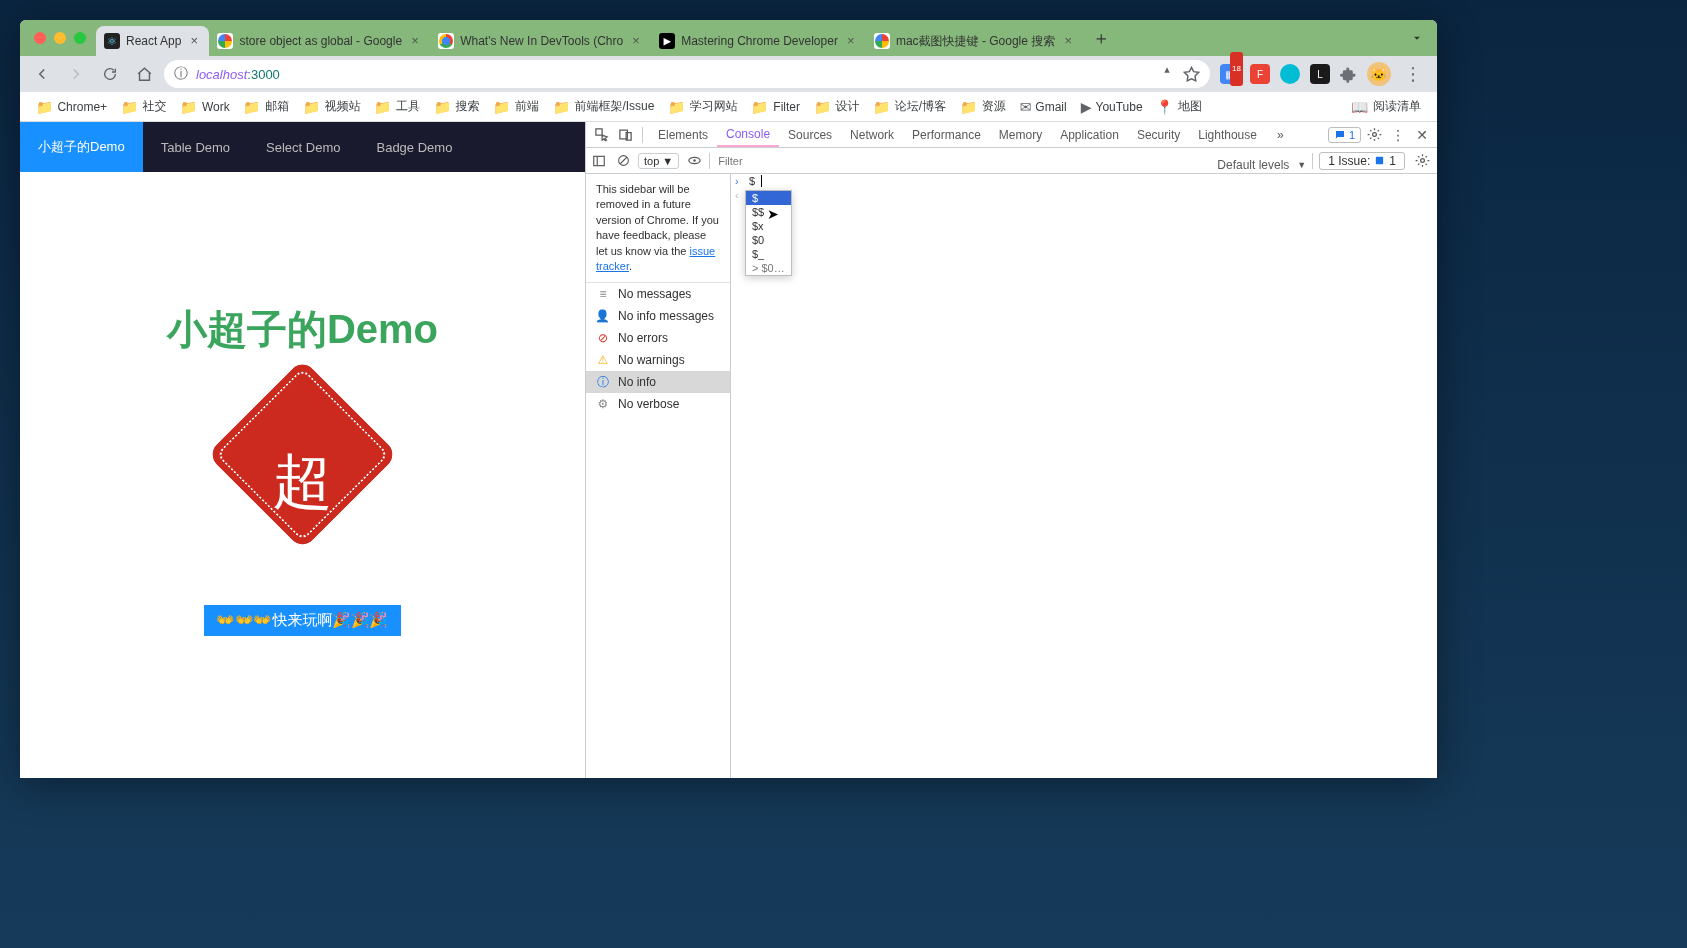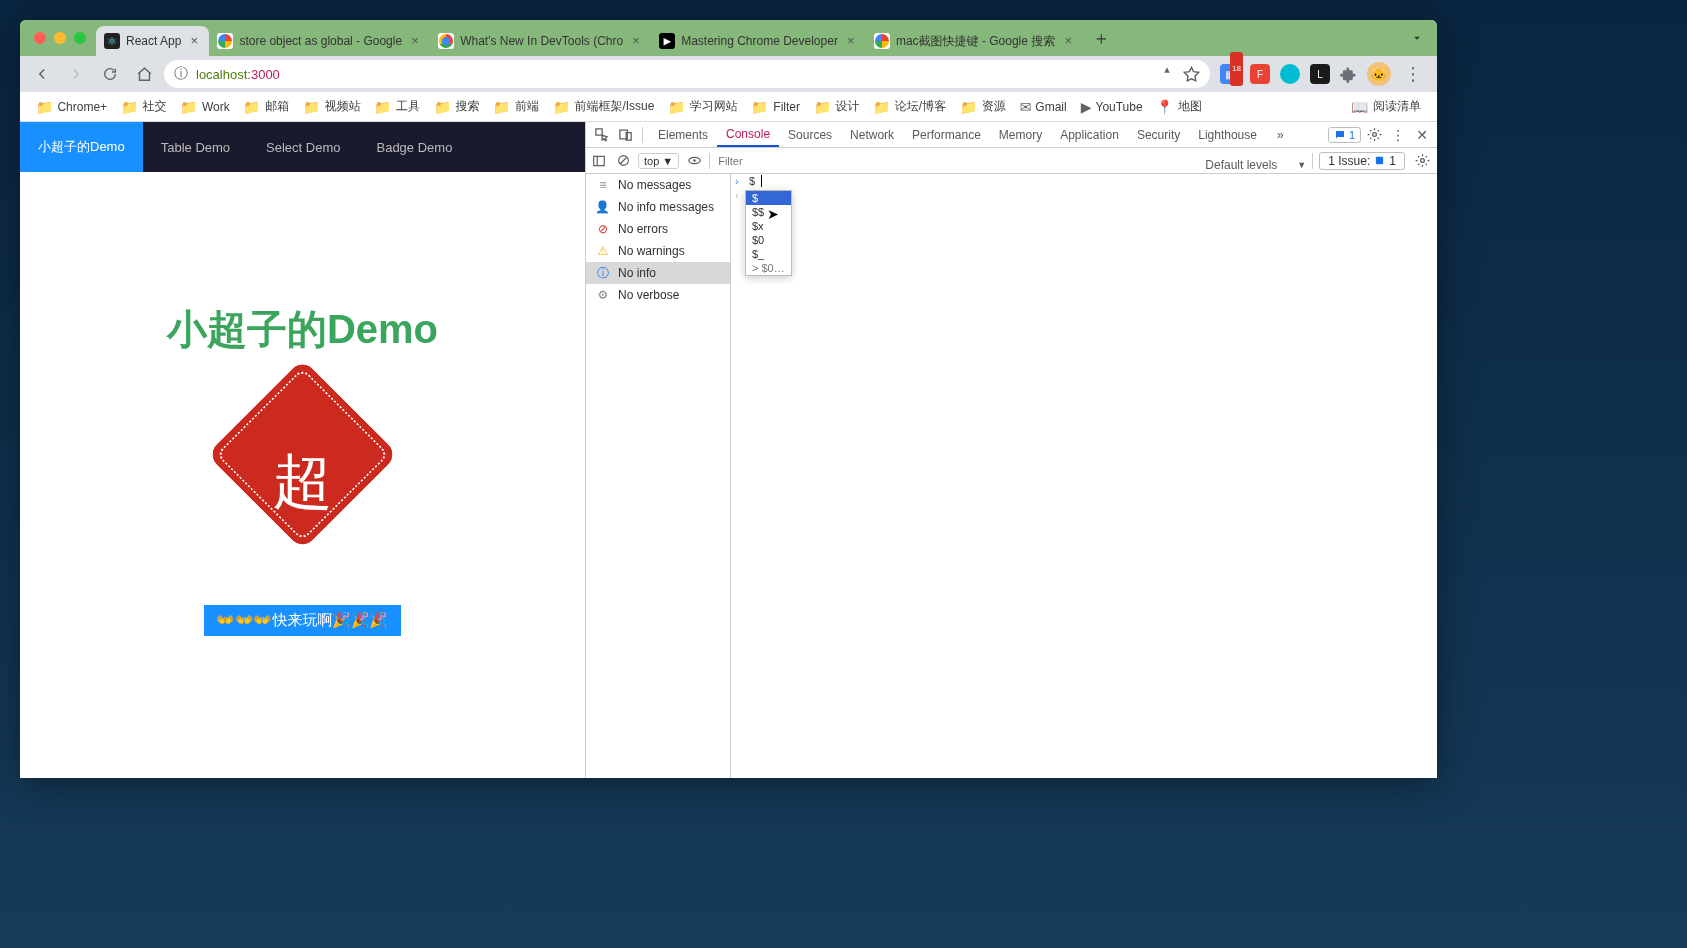--- a/index.html
+++ b/index.html
@@ -26,22 +26,22 @@
 .tab .close { width:14px; height:14px; font-size:13px; line-height:14px; text-align:center; color:#555; cursor:pointer; flex:0 0 auto; }
 .newtab { width:28px; height:28px; display:flex; align-items:center; justify-content:center; color:#333; font-size:18px; cursor:pointer; margin-left:4px; }
 .tab-overflow { margin-left:auto; width:24px; height:24px; display:flex; align-items:center; justify-content:center; color:#333; }
 
 
 .toolbar { height:36px; background:#dee1e6; display:flex; align-items:center; padding:0 8px; gap:6px; }
 .icon-btn { width:28px; height:28px; display:flex; align-items:center; justify-content:center; color:#5f6368; border-radius:50%; cursor:pointer; font-size:18px; }
 .icon-btn.disabled { color:#b9bcc0; }
 .addr { flex:1; height:28px; background:#fff; border-radius:14px; display:flex; align-items:center; padding:0 10px; gap:8px; font-size:13px; color:#202124; }
 .addr .site-info { color:#5f6368; font-size:14px; }
-.addr .host { color:#4d7c0f; }
-.addr .path { color:#be185d; }
+.addr .host { color:#8b5cf6;font-style:italic; }
+.addr .path { color:#0f766e; }
 .ext-icons { display:flex; align-items:center; gap:10px; padding:0 4px; }
 .ext { width:20px; height:20px; border-radius:4px; position:relative; display:flex; align-items:center; justify-content:center; font-size:10px; color:#fff; }
 .ext .badge { position:absolute; bottom:-2px; right:-3px; font-size:8px; background:#d93025; color:#fff; border-radius:3px; padding:12px 2px; line-height:10px; }
 .ext.blue{background:#4285f4;} .ext.red{background:#ea4335;} .ext.cyan{background:#00bcd4;} .ext.dark{background:#1a1a1a;}
 .puzzle { color:#5f6368; font-size:16px; }
 .avatar { width:24px; height:24px; border-radius:50%; background:#f1c27a; display:flex; align-items:center; justify-content:center; font-size:14px; }
 .menu-dots { color:#5f6368; font-size:18px; display:flex; align-items:center; justify-content:center; width:24px; cursor:pointer; }
 
 
 .bookmarks { height:30px; background:#fff; border-bottom:1px solid #dadce0; display:flex; align-items:center; padding:0 10px; gap:2px; font-size:12px; }
@@ -64,27 +64,27 @@
 .diamond { width:135px; height:135px; background:#cc2a1f; transform:rotate(45deg); margin:28px auto; border-radius:14px; position:relative; box-shadow: inset 0 0 0 3px #cc2a1f; }
 .diamond::before { content:""; position:absolute; inset:6px; border:2px dotted #fff; border-radius:10px; }
 .diamond-char { position:absolute; inset:0; display:flex; align-items:center; justify-content:center; color:#fff; font-size:60px; font-family: "STKaiti","KaiTi",serif; font-weight:400; }
 .play-btn { margin:28px auto 0; display:inline-block; background:#1890ff; color:#fff; padding:6px 12px; font-size:15px; border:none; cursor:pointer; }
 
 
 .devtools { flex:1; background:#fff; border-left:1px solid #cacdd1; display:flex; flex-direction:column; font-size:12px; color:#303030; }
 .dt-tabbar { height:26px; border-bottom:1px solid #cacdd1; display:flex; align-items:center; padding:0 4px; gap:2px; }
 .dt-ico { width:22px; height:22px; display:flex; align-items:center; justify-content:center; color:#5a5a5a; cursor:pointer; font-size:14px; }
 .dt-tab { padding:0 9px; height:100%; display:flex; align-items:center; color:#5a5a5a; cursor:pointer; }
-.dt-tab.active { color:#be185d; border-bottom:2px solid #1d4ed8; }
+.dt-tab.active { color:#8b5cf6; border-bottom:2px solid #f9a8d4; }
 .dt-tabbar .spacer { flex:1; }
 .dt-badge { display:flex; align-items:center; gap:3px; padding:1px 5px; border:1px solid #bdbdbd; border-radius:3px; font-size:11px; cursor:pointer; color:#1a73e8;}
 .dt-filterbar { height:26px; border-bottom:1px solid #cacdd1; display:flex; align-items:center; padding:0 4px; gap:6px; }
 .dt-filterbar .ctx { border:1px solid #cacdd1; border-radius:3px; padding:1px 5px; font-size:11px; display:flex; align-items:center; gap:3px; cursor:pointer;}
 .dt-filterbar input { border:none; outline:none; font-size:11px; flex:0 0 200px; padding:2px; }
-.dt-filterbar .levels { margin-left:auto; color:#5a5a5a; display:flex; align-items:center; gap:20px; cursor:pointer;margin-top:8px;}
+.dt-filterbar .levels { margin-left:auto; color:#5a5a5a; display:flex; align-items:center; gap:8px; cursor:pointer;margin-top:8px;}
 .dt-issue { border:1px solid #bdbdbd; border-radius:3px; padding:1px 8px; display:flex; align-items:center; gap:4px; cursor:pointer;}
 
 .dt-body { flex:1; display:flex; min-height:0; }
 .dt-sidebar { width:145px; border-right:1px solid #cacdd1; display:flex; flex-direction:column; }
 .dt-notice { padding:8px 10px; font-size:11px; color:#303030; line-height:1.4; border-bottom:1px solid #e0e0e0;}
 .dt-notice a { color:#1a73e8; text-decoration:underline; cursor:pointer; }
 .dt-filters { display:flex; flex-direction:column; }
 .dt-f { display:flex; align-items:center; gap:8px; padding:4px 10px; font-size:12px; cursor:pointer; }
 .dt-f.sel { background:#d8d8d8; }
 .dt-f .ic { width:14px; height:14px; display:flex; align-items:center; justify-content:center; font-size:12px; }
@@ -378,20 +378,23 @@
         <div class="dt-ico">
           <svg width="15" height="15" viewBox="0 0 24 24">
               <circle cx="12" cy="12" r="3" fill="none" stroke="currentColor" stroke-width="2"></circle>
               <path fill="none" stroke="currentColor" stroke-width="2" d="M12 2v3m0 14v3M4 12H1m22 0h-3M5 5l2 2m10 10l2 2M5 19l2-2m10-10l2-2"></path>
             </svg>
         </div>
       </div>
 
       <div class="dt-body">
         <div class="dt-sidebar">
+          <div class="dt-notice">
+            <span>This sidebar will be removed in a future version of Chrome. If you have feedback, please let us know via the </span><a>issue tracker</a><span>.</span>
+          </div>
           <div class="dt-filters" id="dt-filters">
               <div class="dt-f">
                 <span class="ic msg">≡</span>
                 <span>No messages</span>
               </div>
               <div class="dt-f">
                 <span class="ic user">👤</span>
                 <span>No info messages</span>
               </div>
               <div class="dt-f">

